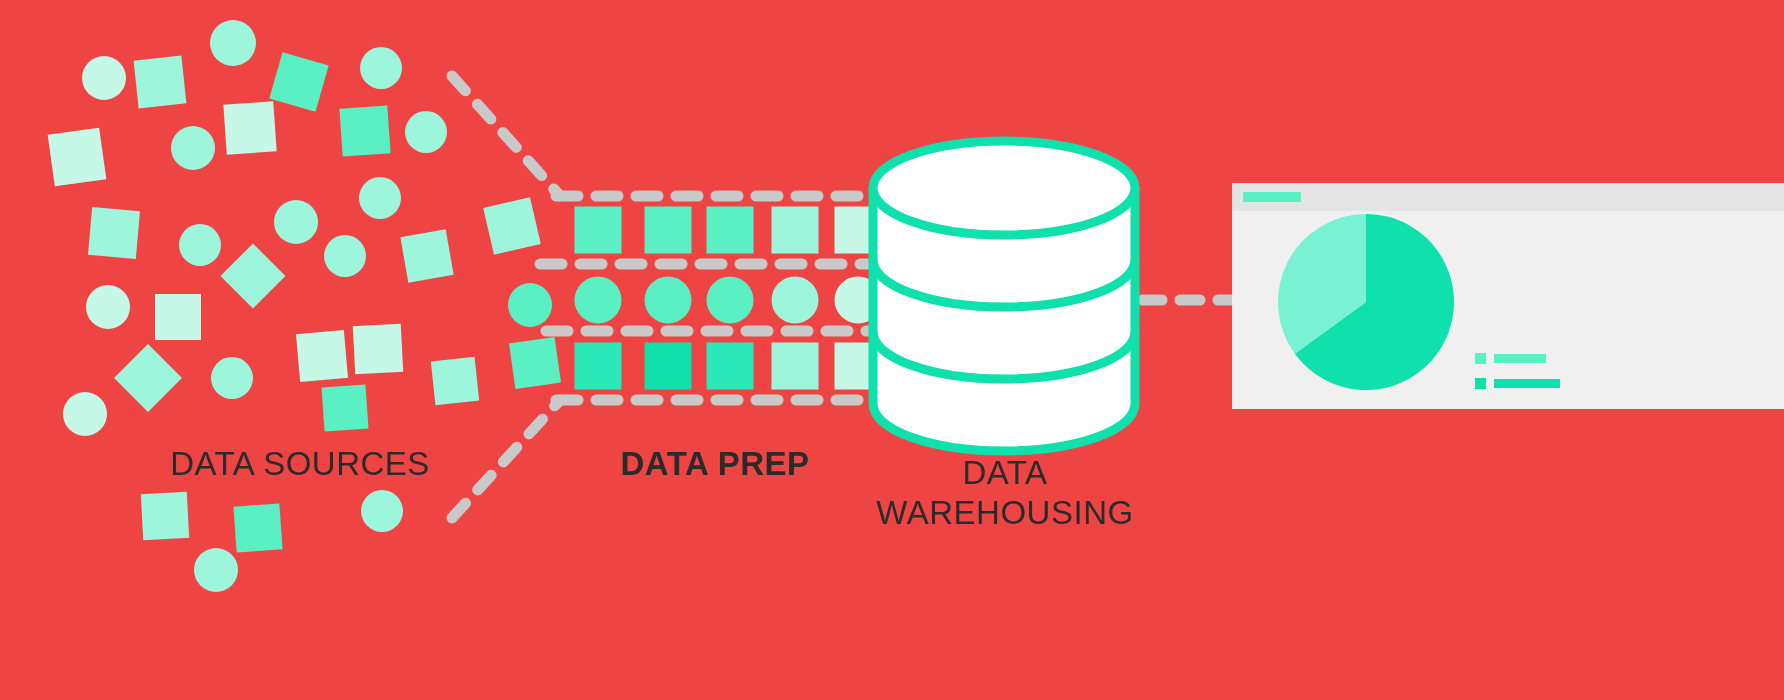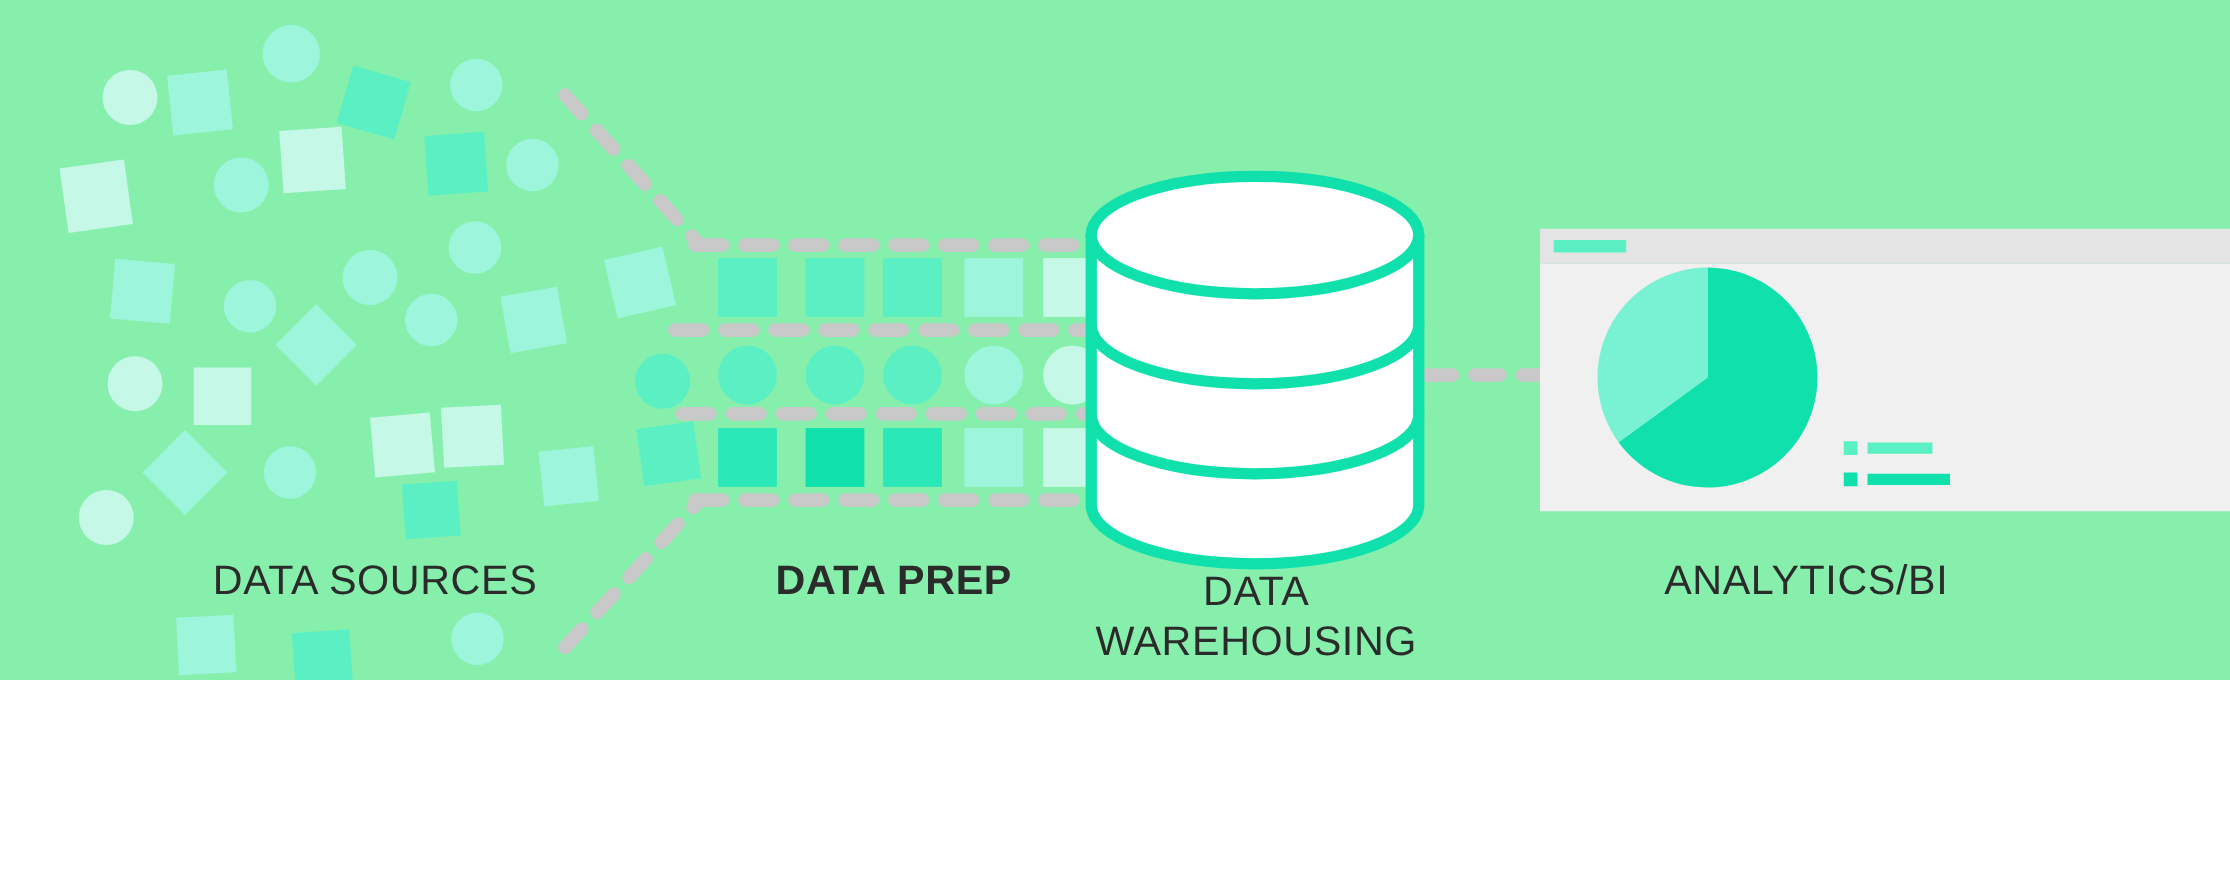--- a/index.html
+++ b/index.html
@@ -6,22 +6,22 @@
     margin: 0;
     padding: 0;
     background: #ffffff;
   }
   body {
     font-family: "Liberation Sans", sans-serif;
   }
   #stage {
     position: relative;
     width: 1784px;
-    height: 544px;
-    background: #86efac;
+    height: 700px;
+    background: #ef4444;
     overflow: hidden;
   }
   #stage svg.layer {
     position: absolute;
     left: 0;
     top: 0;
     width: 1784px;
     height: 700px;
   }
   .stage-label {
@@ -157,15 +157,14 @@
       </g>
   </svg>
 
   <div class="stage-label" id="label-data-sources">DATA SOURCES</div>
 
   <div class="stage-label" id="label-data-prep">DATA PREP</div>
 
   <div class="stage-label" id="label-data-wh">DATA
 WAREHOUSING</div>
 
-  <div class="stage-label" id="label-analytics">ANALYTICS/BI</div>
 
 </div>
 
 </body></html>

